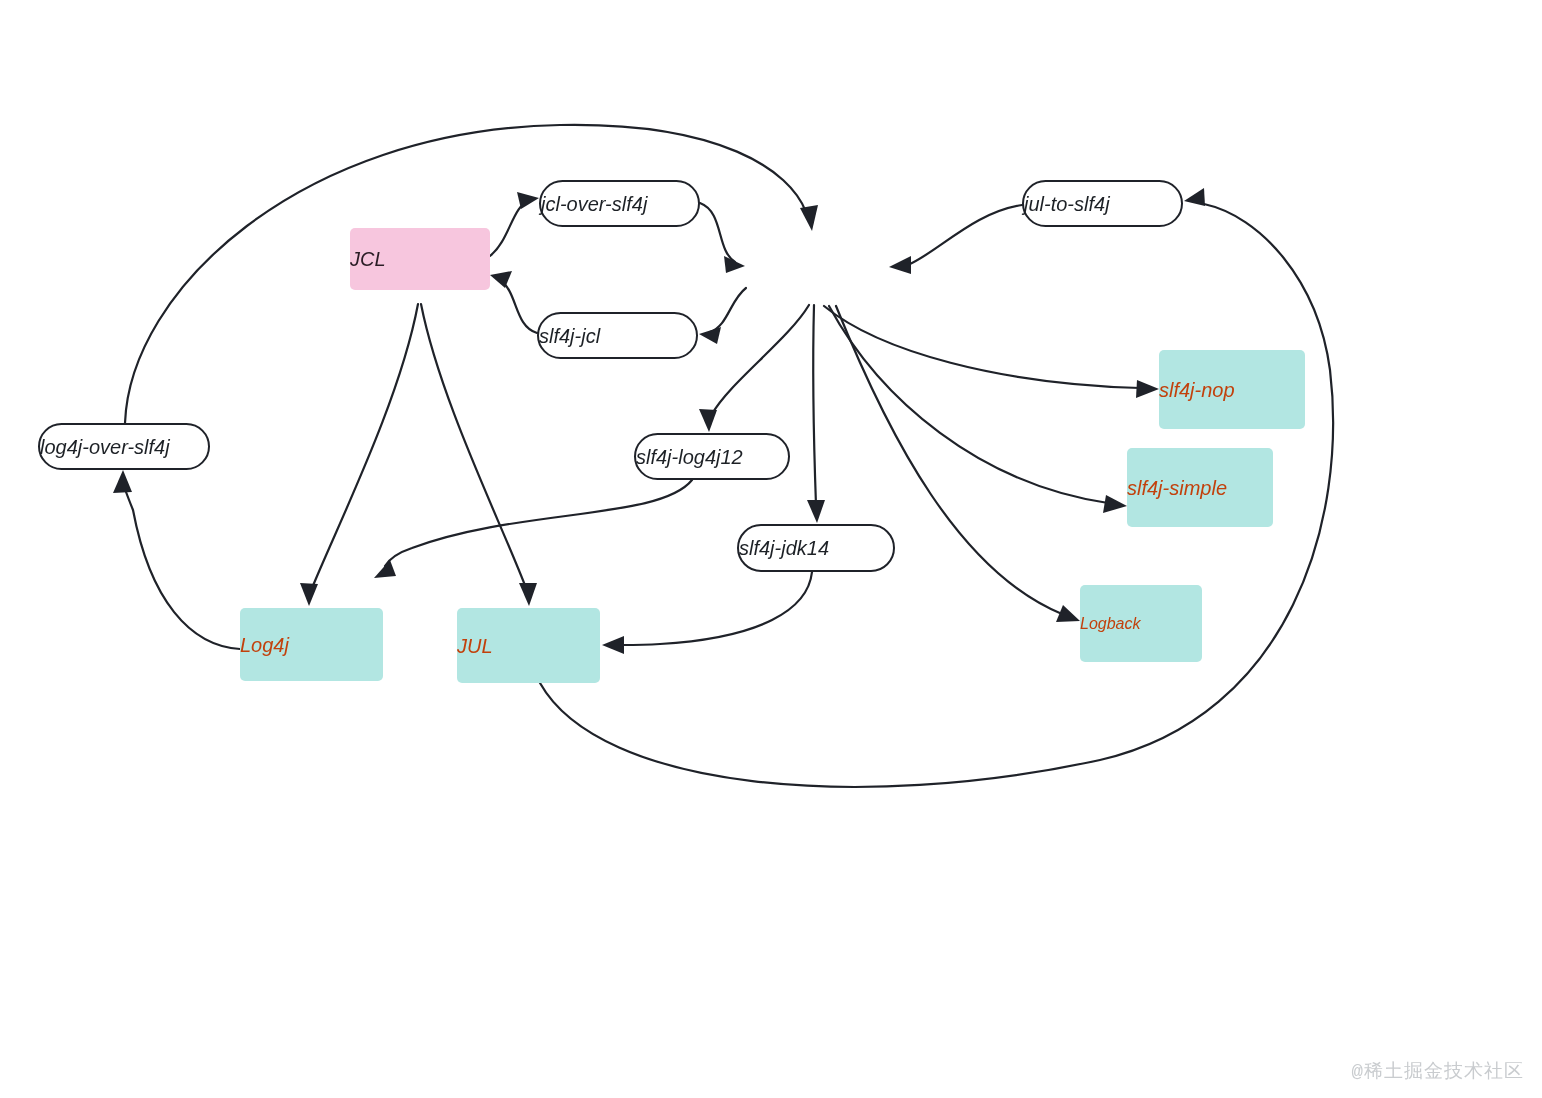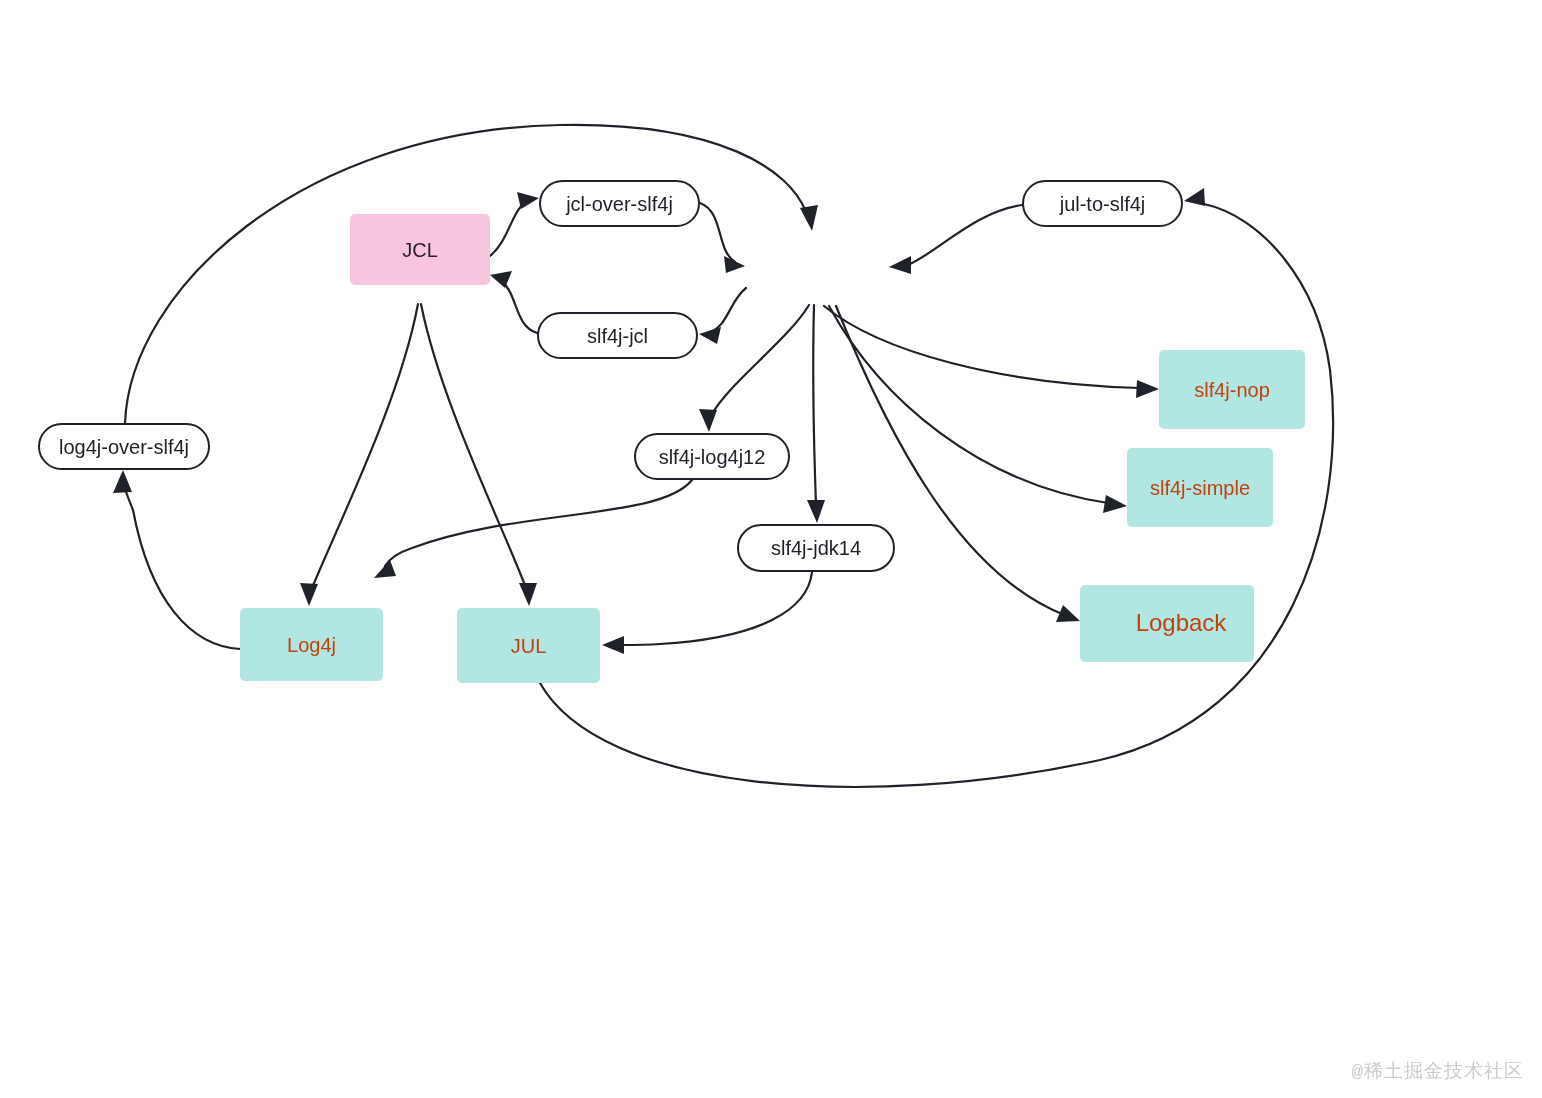--- a/index.html
+++ b/index.html
@@ -36,25 +36,26 @@
   }
   .arrow-head {
     fill: #1f2229;
     stroke: none;
   }
   .node {
     position: absolute;
     box-sizing: border-box;
     display: flex;
     align-items: center;
-    justify-content: center;
+    justify-content: flex-start;
     text-align: center;
     line-height: 1.1;
     -webkit-user-select: none;
     user-select: none;
+    font-style: italic;
   }
   .node-label {
     display: block;
     white-space: nowrap;
   }
   .node.rect {
     border-radius: 5px;
     border: none;
   }
   .node.pill {
@@ -135,21 +136,21 @@
     <path class="edge-path" d="M 125 423 C 130 290 300 130 560 125 C 720 122 790 170 806 212"></path>
     <polygon class="arrow-head" points="812,231 800,208 818,205"></polygon>
 
     <path class="edge-path" d="M 540 683 C 600 790 860 812 1100 760 C 1290 716 1348 520 1330 370 C 1318 280 1260 216 1204 204"></path>
     <polygon class="arrow-head" points="1184,201 1204,188 1205,206"></polygon>
 
     <path class="edge-path" d="M 1022 205 C 975 212 940 250 910 264"></path>
     <polygon class="arrow-head" points="889,267 911,256 911,274"></polygon>
   </svg>
 
-  <div class="node rect pink" style="left:350px; top:214px; width:140px; height:71px; font-size:20px;">
+  <div class="node rect pink" style="left:350px; top:228px; width:140px; height:62px; font-size:20px;">
     <span class="node-label">JCL</span>
   </div>
 
 
   <div class="node pill" style="left:539px; top:180px; width:161px; height:47px; font-size:20px;">
     <span class="node-label">jcl-over-slf4j</span>
   </div>
 
   <div class="node pill" style="left:537px; top:312px; width:161px; height:47px; font-size:20px;">
     <span class="node-label">slf4j-jcl</span>
@@ -172,21 +173,21 @@
   </div>
 
   <div class="node rect teal" style="left:1159px; top:350px; width:146px; height:79px; font-size:20px;">
     <span class="node-label">slf4j-nop</span>
   </div>
 
   <div class="node rect teal" style="left:1127px; top:448px; width:146px; height:79px; font-size:20px;">
     <span class="node-label">slf4j-simple</span>
   </div>
 
-  <div class="node rect teal" style="left:1080px; top:585px; width:174px; height:77px; font-size:24px;padding-left:28px;">
+  <div class="node rect teal" style="left:1080px; top:585px; width:122px; height:77px; font-size:16px;">
     <span class="node-label">Logback</span>
   </div>
 
   <div class="node rect teal" style="left:240px; top:608px; width:143px; height:73px; font-size:20px;">
     <span class="node-label">Log4j</span>
   </div>
 
   <div class="node rect teal" style="left:457px; top:608px; width:143px; height:75px; font-size:20px;">
     <span class="node-label">JUL</span>
   </div>

